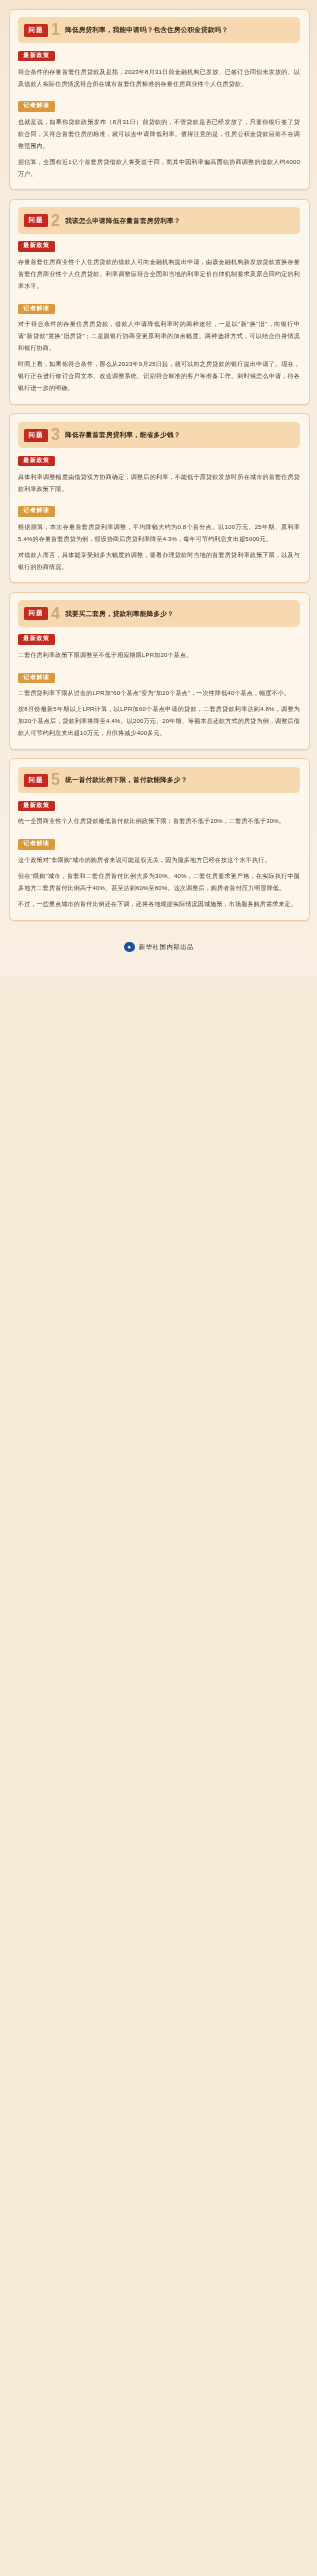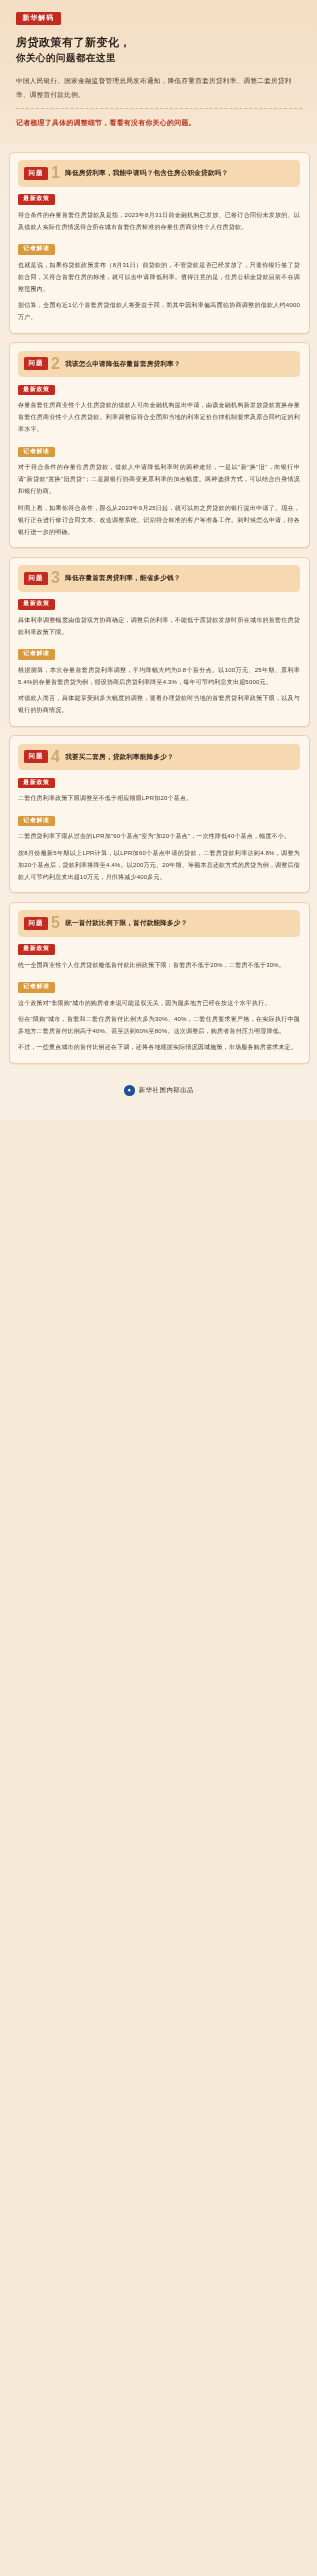--- a/index.html
+++ b/index.html
@@ -159,30 +159,20 @@
     font-size:6.4px;
     color:#2f2b26;
     letter-spacing:0.5px;
   }
 </style>
 </head>
 <body>
 
 <div class="page">
 
-  <div class="header">
-    <div class="brand-badge">新华解码</div>
-    <div class="headline">
-      <span>房贷政策有了新变化，</span>
-      <span class="l2">你关心的问题都在这里</span>
-    </div>
-    <div class="lede">中国人民银行、国家金融监督管理总局发布通知，降低存量首套房贷利率、调整二套房贷利率、调整首付款比例。</div>
-    <div class="dashline"></div>
-    <div class="lede-strong">记者梳理了具体的调整细节，看看有没有你关心的问题。</div>
-  </div>
 
   <div id="cards">
       <div class="card"><div class="q-head">
           <span class="q-label">问题</span>
           <span class="q-num">1</span>
           <span class="q-text">降低房贷利率，我能申请吗？包含住房公积金贷款吗？</span>
         </div><span class="tag">最新政策</span><p class="para">符合条件的存量首套住房贷款及是指，2023年8月31日前金融机构已发放、已签订合同但未发放的、以及借款人实际住房情况符合所在城市首套住房标准的存量住房商业性个人住房贷款。</p><span class="tag gold">记者解读</span><p class="para">也就是说，如果你贷款政策发布（8月31日）前贷款的，不管贷款是否已经发放了，只要你银行签了贷款合同，又符合首套住房的标准，就可以去申请降低利率。值得注意的是，住房公积金贷款目前不在调整范围内。</p><p class="para">据估算，全国有近1亿个首套房贷借款人将受益于同，而其中因利率偏高面临协商调整的借款人约4000万户。</p></div>
       <div class="card"><div class="q-head">
           <span class="q-label">问题</span>
           <span class="q-num">2</span>

